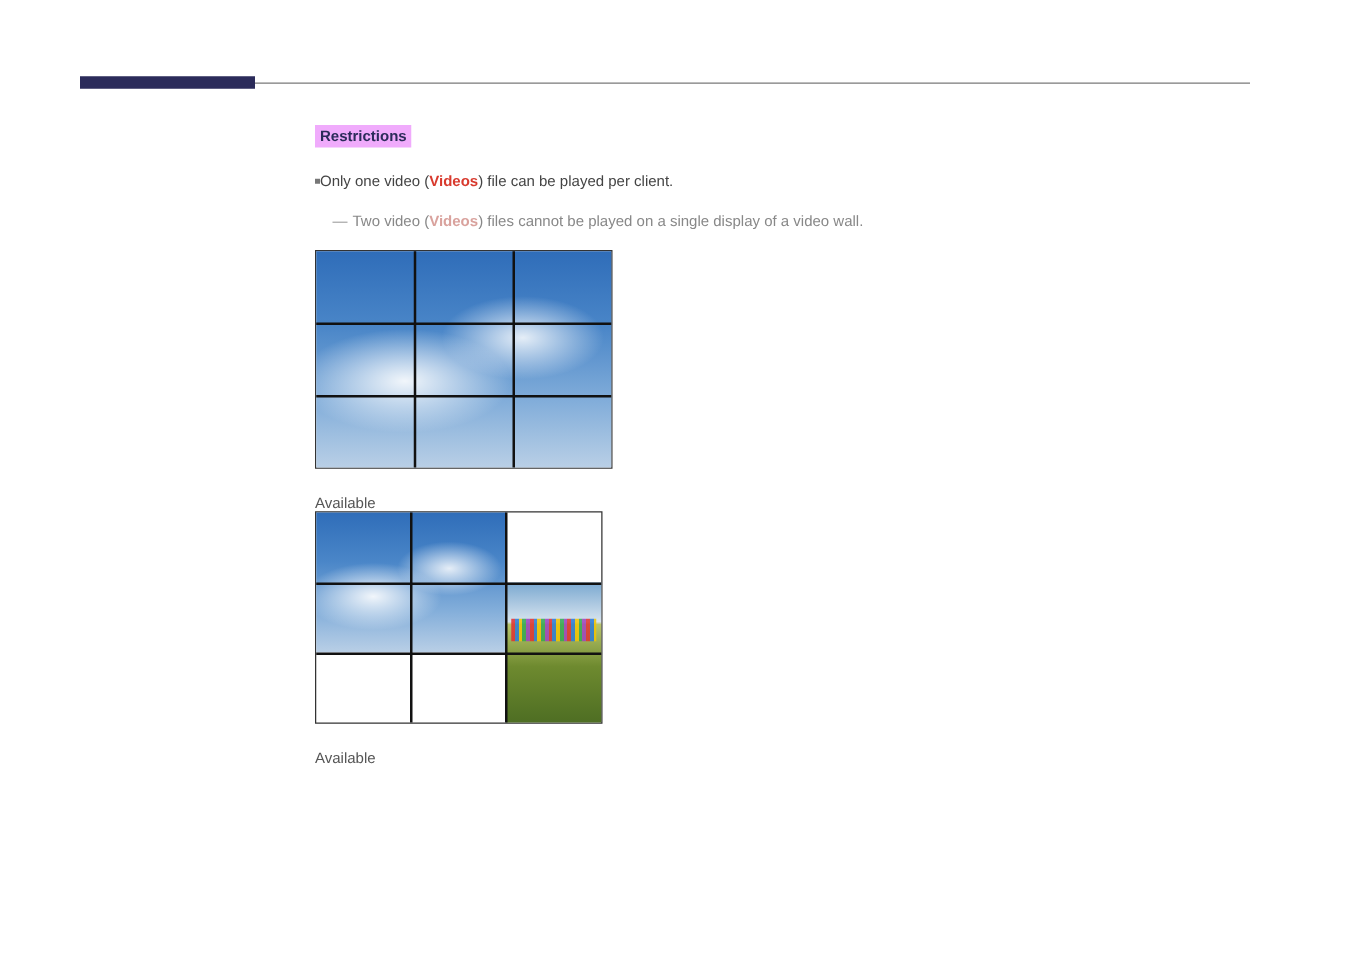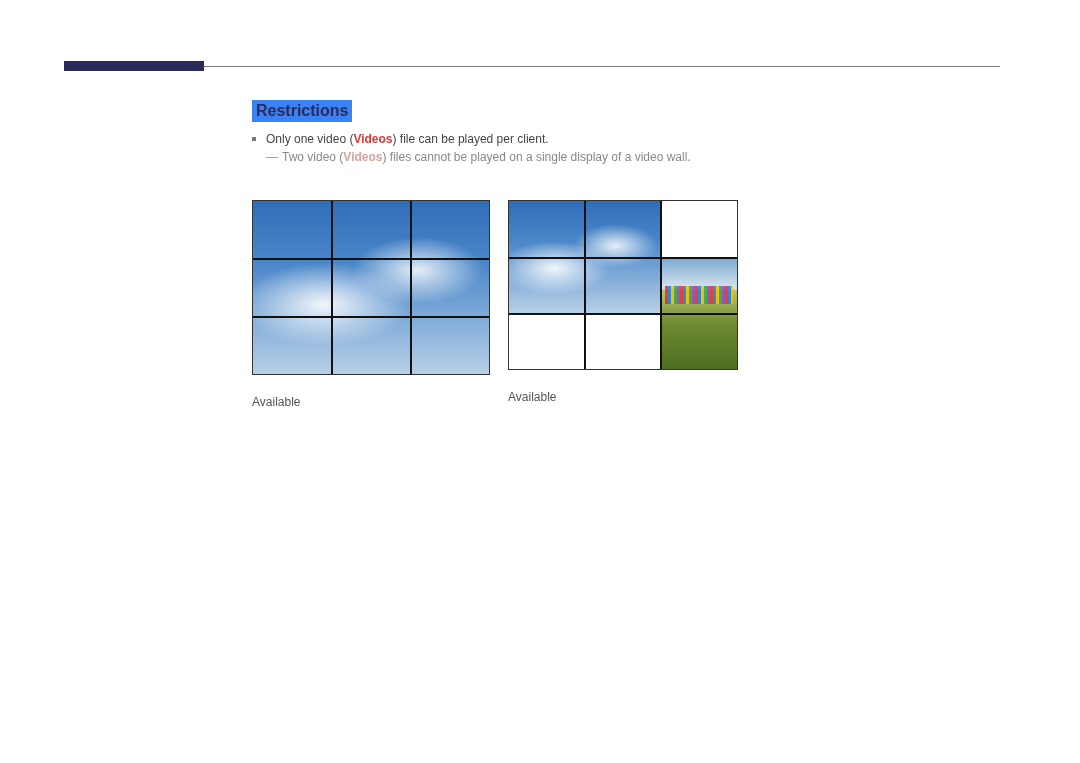--- a/index.html
+++ b/index.html
@@ -2,31 +2,31 @@
 <html><head>
 <meta charset="utf-8">
 <style>
   html,body{margin:0;padding:0;background:#fff;font-family:"Segoe UI",Arial,Helvetica,sans-serif;color:#333;}
   .page{width:1080px;height:763px;position:relative;box-sizing:border-box;}
   
   .top-rule{position:absolute;left:64px;right:80px;top:66px;height:0;border-top:1px solid #7a7a7a;}
   .accent-bar{position:absolute;left:64px;top:61px;width:140px;height:10px;background:#2b2b5a;}
   
   .content{position:absolute;left:252px;top:100px;right:80px;}
-  .hd{display:inline-block;background:#3b82f6;color:#2b2b5a;font-weight:700;font-size:16px;padding:2px 4px;margin-bottom:8px;}
+  .hd{display:inline-block;background:#f0abfc;color:#2b2b5a;font-weight:700;font-size:12px;padding:2px 4px;margin-bottom:18px;}
   .bullets{font-size:12px;color:#444;line-height:1.5;}
-  .bullet-row{display:flex;gap:10px;margin-bottom:0;}
+  .bullet-row{display:flex;margin-bottom:14px;}
   .dot{width:4px;height:4px;background:#777;border-radius:0;margin-top:7px;flex:0 0 auto;}
   .sub{margin-left:14px;color:#888;font-size:12px;position:relative;}
   .sub .dash{position:absolute;left:0;top:0;color:#999;}
   .sub .line{margin-left:16px;}
   .red{color:#d83a2e;font-weight:700;}
   .gray-red{color:#d9a29d;font-weight:700;}
   
-  .figs{position:absolute;left:252px;top:200px;display:flex;gap:18px;}
+  .figs{position:absolute;left:252px;top:200px;display:flex;flex-direction:column;}
   .fig{display:flex;flex-direction:column;}
   .wall{position:relative;width:230px;height:170px;border:1.5px solid #333;background:#fff;box-sizing:border-box;}
   .wall.first{width:238px;height:175px;}
   
   .gv{position:absolute;top:0;bottom:0;width:2px;background:#111;}
   .gh{position:absolute;left:0;right:0;height:2px;background:#111;}
   .cap{font-size:12px;color:#555;margin-top:20px;}
   
   .sky{position:absolute;background:
        radial-gradient(ellipse 60% 40% at 30% 60%, rgba(255,255,255,.9) 0%, rgba(255,255,255,0) 60%),

